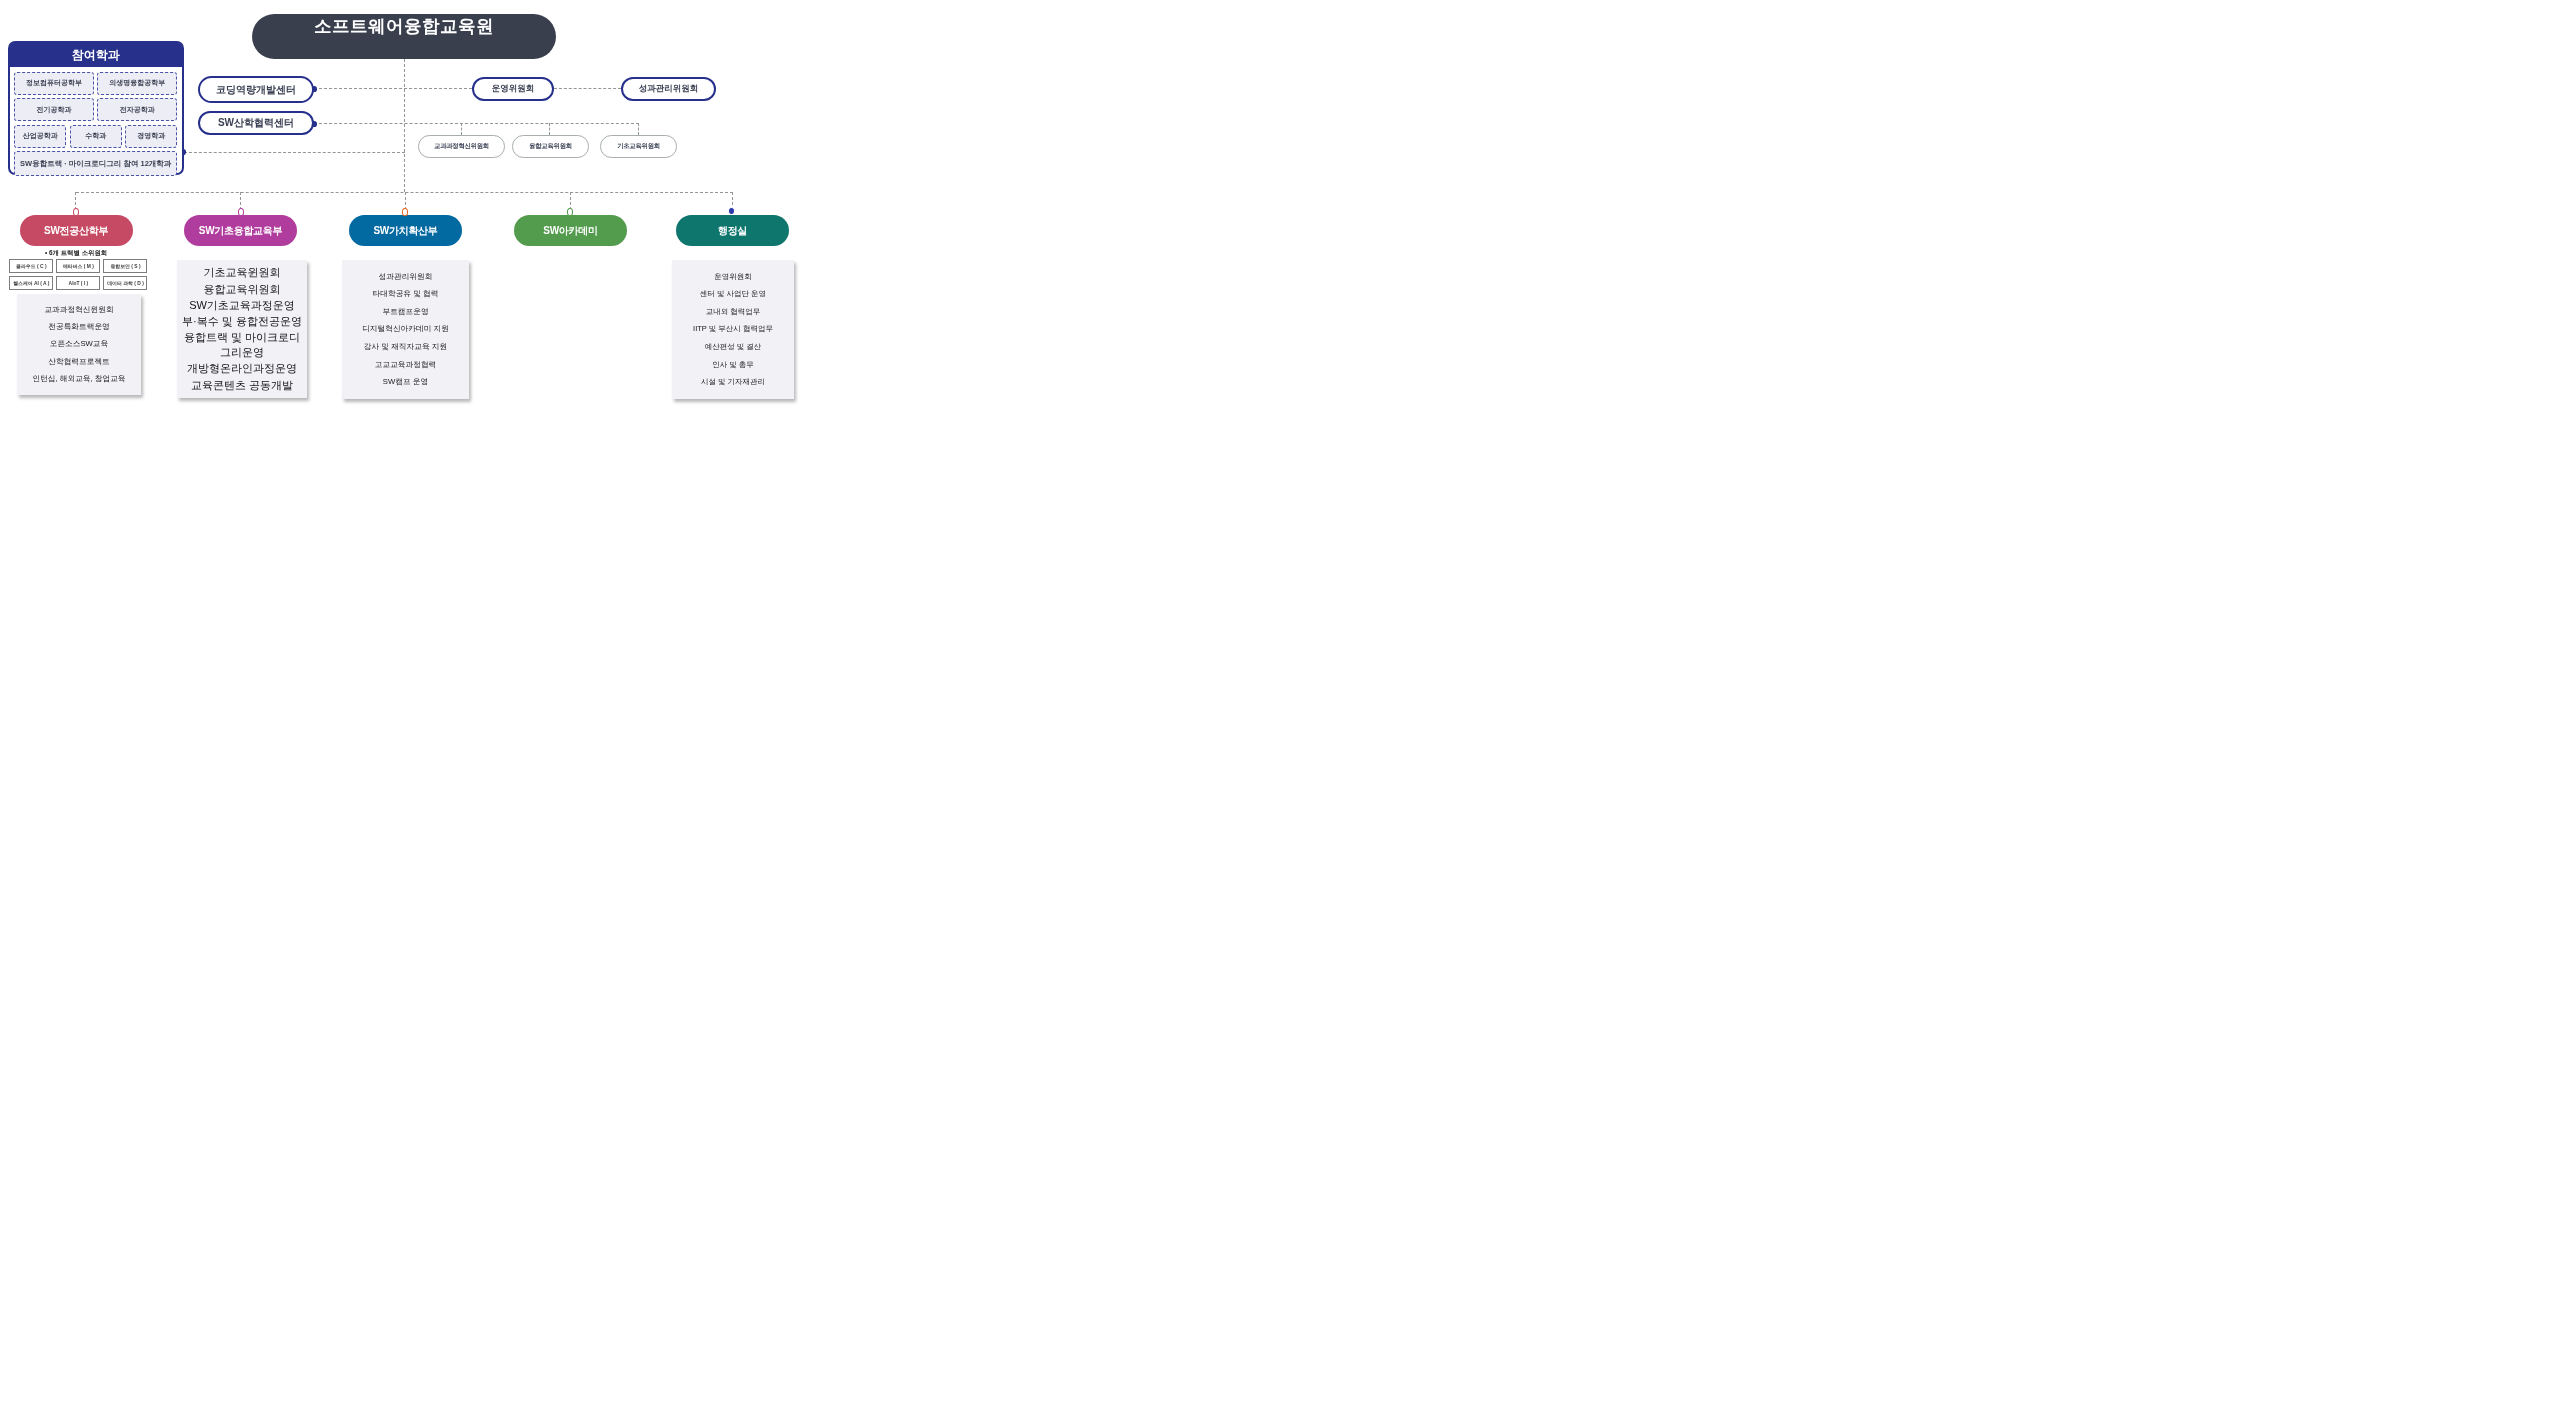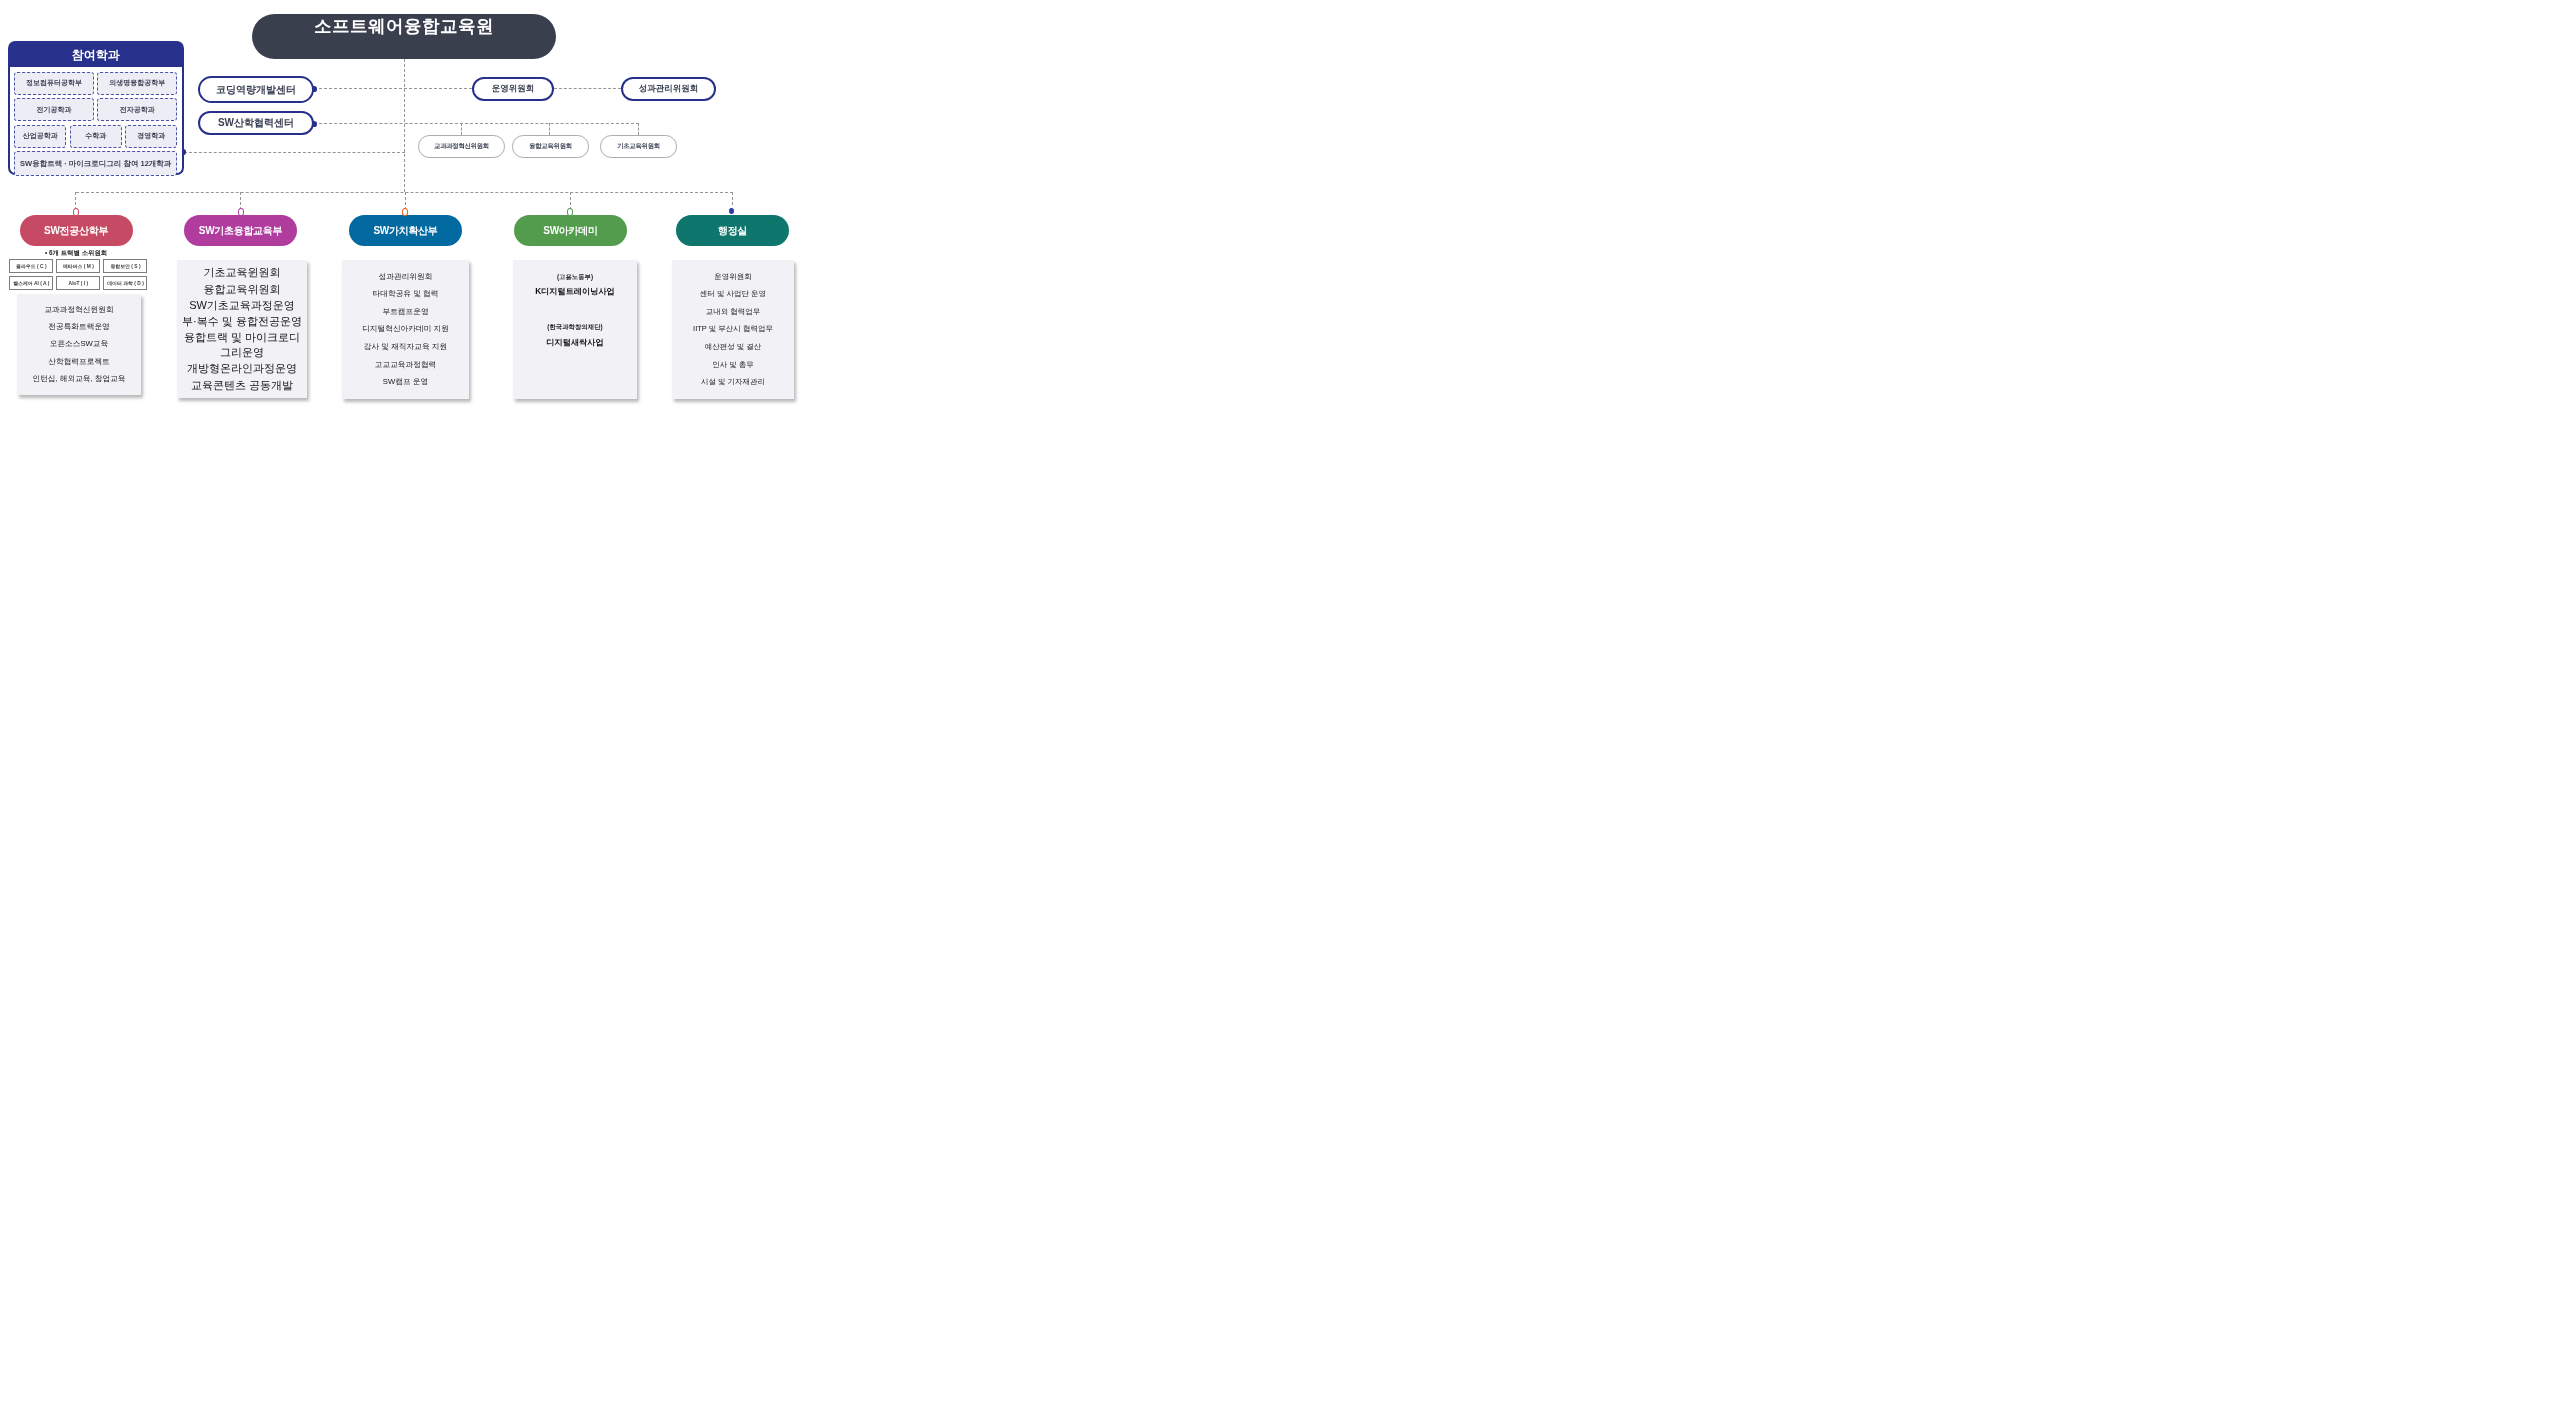--- a/index.html
+++ b/index.html
@@ -188,27 +188,20 @@
   <div id="list-2" class="list-box">
     <div class="li">성과관리위원회</div>
     <div class="li">타대학공유 및 협력</div>
     <div class="li">부트캠프운영</div>
     <div class="li">디지털혁신아카데미 지원</div>
     <div class="li">강사 및 재직자교육 지원</div>
     <div class="li">고교교육과정협력</div>
     <div class="li">SW캠프 운영</div>
   </div>
 
-  <div id="prog-box" class="list-box">
-    <div class="agency">(고용노동부)</div>
-    <div class="prog-name">K디지털트레이닝사업</div>
-    <div class="prog-gap"></div>
-    <div class="agency">(한국과학창의재단)</div>
-    <div class="prog-name">디지털새싹사업</div>
-  </div>
 
   <div id="list-4" class="list-box">
     <div class="li">운영위원회</div>
     <div class="li">센터 및 사업단 운영</div>
     <div class="li">교내외 협력업무</div>
     <div class="li">IITP 및 부산시 협력업무</div>
     <div class="li">예산편성 및 결산</div>
     <div class="li">인사 및 총무</div>
     <div class="li">시설 및 기자재관리</div>
   </div>

